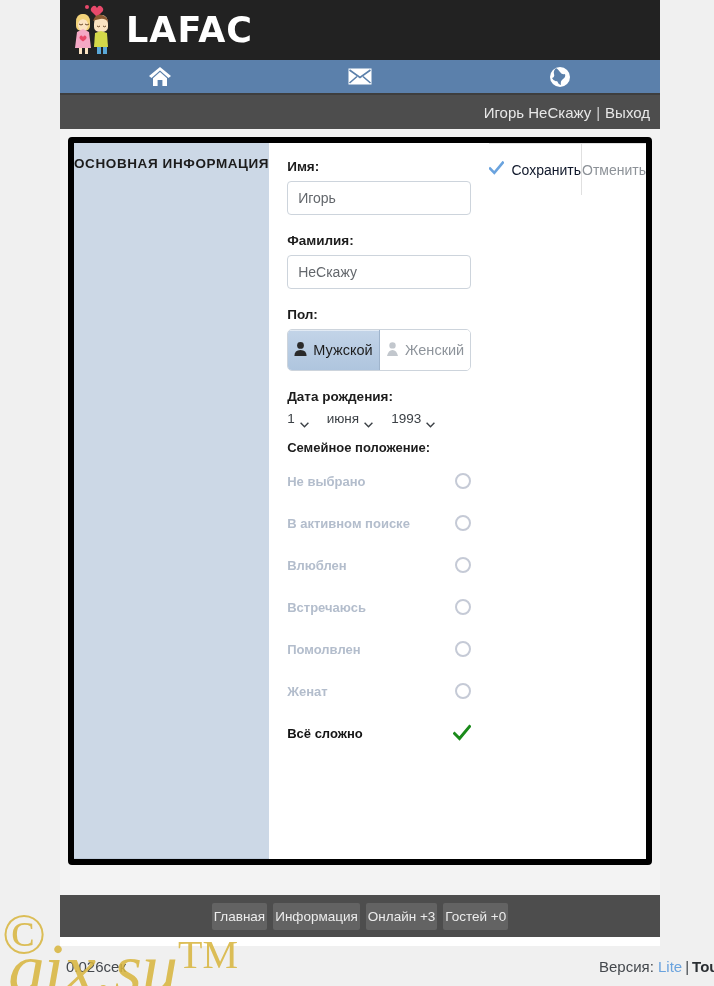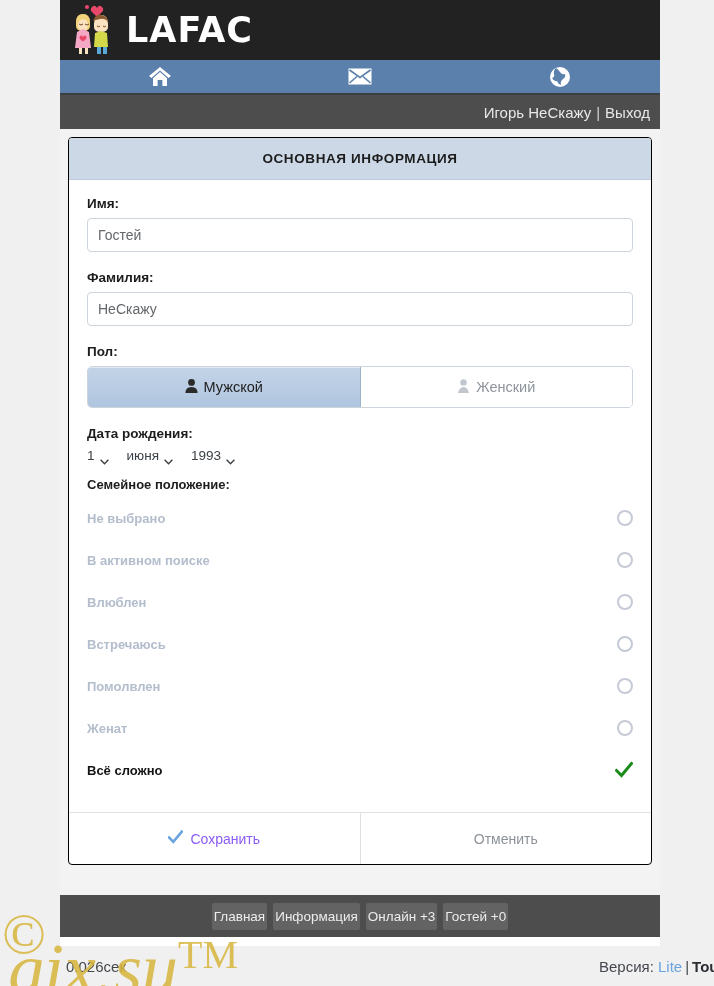--- a/index.html
+++ b/index.html
@@ -69,26 +69,26 @@
 
   
   .content {
     background: #f3f3f3;
     padding: 8px 0 0 0;
     height: 766px;
   }
   .panel {
     margin: 0 8px;
     background: #ffffff;
-    border: 1px solid #000000;
+    border: 6px solid #000000;
     border-radius: 4px;
     overflow: hidden;
     height: 728px;
     display: flex;
-    flex-direction: column;
+    flex-direction: row;
   }
   .panel-head {
     background: #ccd8e6;
     color: #1c1c1c;
     font-size: 13.5px;
     font-weight: bold;
     letter-spacing: 0.6px;
     text-align: center;
     padding: 13px 0;
     border-bottom: 1px solid #bdcada;
@@ -187,21 +187,21 @@
     flex: 0 0 auto;
   }
   .actions > div {
     flex: 1 1 0;
     display: flex;
     align-items: center;
     justify-content: center;
     gap: 7px;
     font-size: 14px;
   }
-  .act-save { color: #8b5cf6; border-right: 1px solid #e0e0e0; }
+  .act-save { color: #0f172a; border-right: 1px solid #e0e0e0; }
   .act-cancel { color: #8d9298; }
 
   
   .footnav {
     height: 42px;
     background: #4d4d4d;
     display: flex;
     align-items: center;
     justify-content: center;
     gap: 6px;
@@ -329,21 +329,21 @@
     </div>
 
     <div class="content">
       <div class="panel">
 
         <div class="panel-head">ОСНОВНАЯ ИНФОРМАЦИЯ</div>
 
         <div class="panel-body">
 
           <div class="field-label">Имя:</div>
-          <div class="text-input">Гостей</div>
+          <div class="text-input">Игорь</div>
 
           <div class="gap"></div>
 
           <div class="field-label">Фамилия:</div>
           <div class="text-input">НеСкажу</div>
 
           <div class="gap"></div>
 
           <div class="field-label">Пол:</div>
           <div class="gender">

